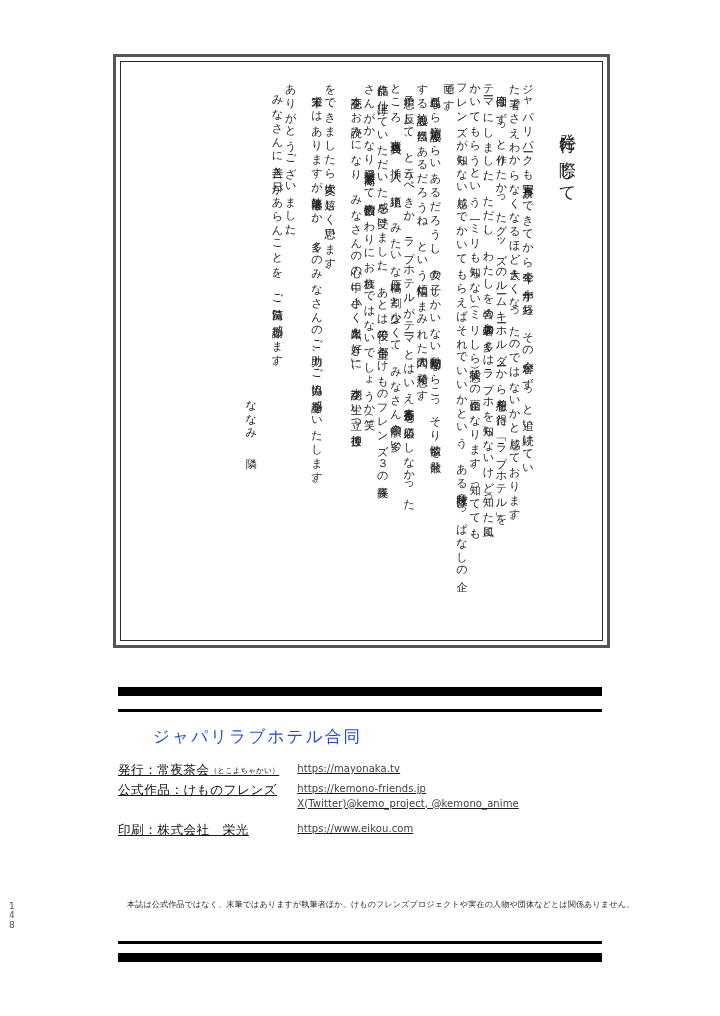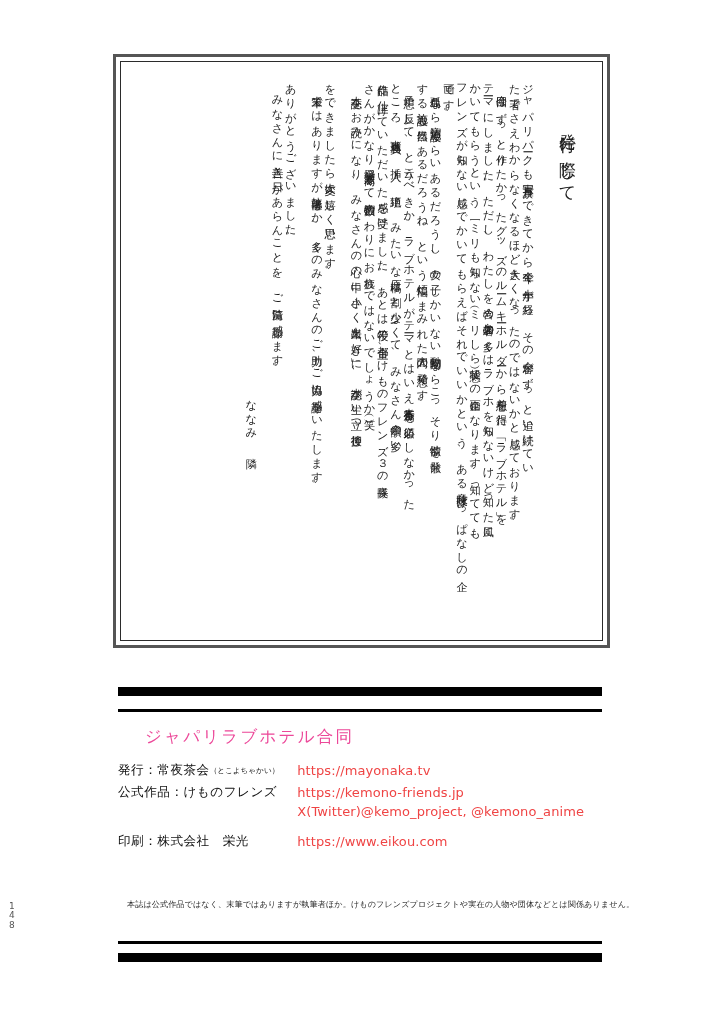--- a/index.html
+++ b/index.html
@@ -87,56 +87,57 @@
   #colophon {
     position: absolute;
     left: 118px;
     top: 726px;
     width: 500px;
   }
   #pub-title {
     font-family: "DejaVu Serif", "Liberation Serif", serif;
     font-size: 16.5px;
     letter-spacing: 2.2px;
-    margin-left: 27px;
-    color: #ec4899;
+    margin-left: 35px;
+    color: #1d4ed8;
   }
   #pub-date {
     font-family: "DejaVu Serif", "Liberation Serif", serif;
     font-size: 12.8px;
     letter-spacing: 0.6px;
     margin-top: 12px;
     margin-left: 27px;
     color: #111111;
   }
   .credit-table {
     margin-top: 14px;
     border-collapse: collapse;
+    text-decoration: underline;
   }
   .credit-table td {
     vertical-align: top;
     padding: 0;
     font-size: 12.6px;
     color: #111111;
   }
   .credit-table td.lbl {
     font-family: "DejaVu Serif", "Liberation Serif", serif;
     letter-spacing: 0.5px;
     white-space: nowrap;
     padding-right: 18px;
     padding-bottom: 11px;
   }
   .credit-table td.lbl.ind { padding-left: 36px; }
   .credit-table td.val {
     font-family: "DejaVu Sans", "Liberation Sans", sans-serif;
-    font-size: 13px;
+    font-size: 10px;
     letter-spacing: 0.1px;
     white-space: nowrap;
     padding-bottom: 11px;
-    color: #ef4444;
+    color: #404040;
   }
   .credit-table tr.tight td { padding-bottom: 3px; }
   .ruby {
     font-size: 7.6px;
     letter-spacing: 0px;
     vertical-align: 1px;
   }
   .val-line { display: block; line-height: 1.45; }
 
   

